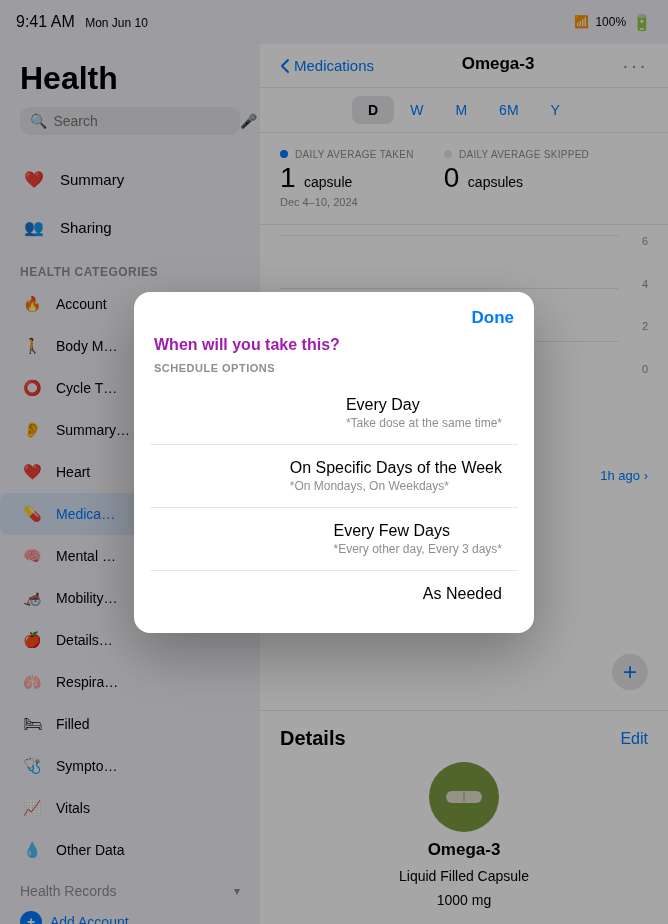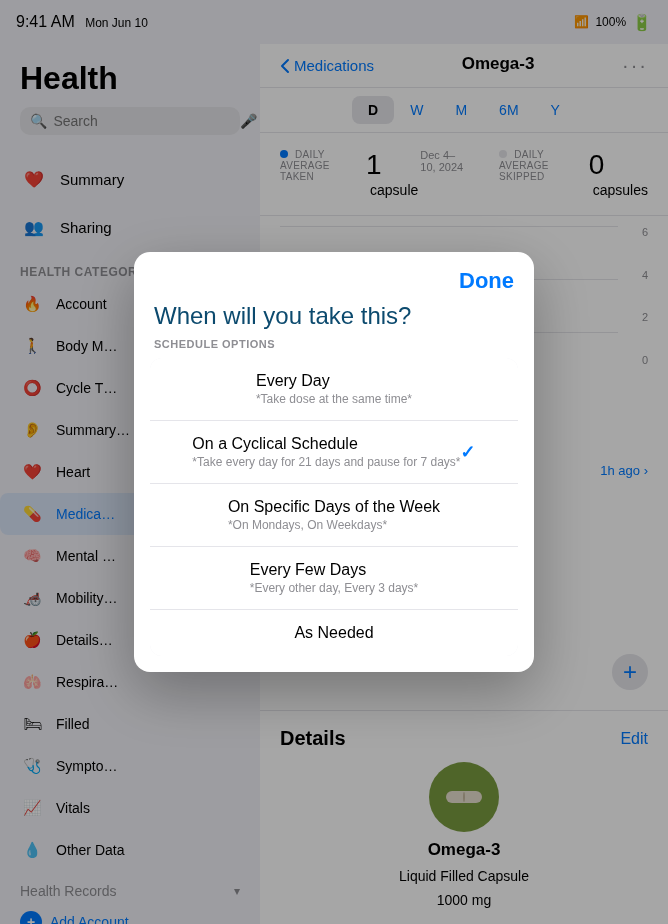--- a/index.html
+++ b/index.html
@@ -242,21 +242,21 @@
     }
 
     .stats-section {
       display: flex;
       padding: 16px 20px;
       gap: 30px;
       border-bottom: 1px solid #e5e5ea;
     }
     .stat-item {
       display: flex;
-      flex-direction: row;
+      flex-direction: column;
       gap: 2px;
     }
     .stat-dot {
       width: 8px;
       height: 8px;
       border-radius: 50%;
       display: inline-block;
       margin-right: 4px;
     }
     .stat-dot.blue { background: #007aff; }
@@ -407,30 +407,30 @@
       overflow: hidden;
       box-shadow: 0 20px 60px rgba(0,0,0,0.3);
     }
 
     .modal-header {
       padding: 16px 20px 8px;
       display: flex;
       justify-content: flex-end;
     }
     .modal-done-btn {
-      font-size: 22px;
+      font-size: 17px;
       font-weight: 600;
       color: #007aff;
       cursor: pointer;
     }
 
     .modal-title {
-      font-size: 24px;
-      font-weight: 400;
-      color: #0c4a6e;
+      font-size: 16px;
+      font-weight: 700;
+      color: #a21caf;
       padding: 0 20px 8px;
     }
     .modal-section-label {
       font-size: 11px;
       font-weight: 600;
       color: #8e8e93;
       text-transform: uppercase;
       letter-spacing: 0.5px;
       padding: 0 20px 8px;
     }
@@ -441,21 +441,21 @@
       margin: 0 16px 16px;
       overflow: hidden;
     }
     .schedule-option {
       padding: 14px 16px;
       background: white;
       border-bottom: 1px solid #e5e5ea;
       cursor: pointer;
       display: flex;
       align-items: center;
-      justify-content: center;
+      justify-content: flex-end;
     }
     .schedule-option:last-child {
       border-bottom: none;
     }
     .option-text {
       display: flex;
       flex-direction: column;
       gap: 2px;
     }
     .option-title {
@@ -685,27 +685,20 @@
 
     <div class="schedule-options">
 
       <div class="schedule-option">
         <div class="option-text">
           <span class="option-title">Every Day</span>
           <span class="option-subtitle">*Take dose at the same time*</span>
         </div>
       </div>
 
-      <div class="schedule-option">
-        <div class="option-text">
-          <span class="option-title">On a Cyclical Schedule</span>
-          <span class="option-subtitle">*Take every day for 21 days and pause for 7 days*</span>
-        </div>
-        <span class="checkmark">✓</span>
-      </div>
 
       <div class="schedule-option">
         <div class="option-text">
           <span class="option-title">On Specific Days of the Week</span>
           <span class="option-subtitle">*On Mondays, On Weekdays*</span>
         </div>
       </div>
 
       <div class="schedule-option">
         <div class="option-text">

